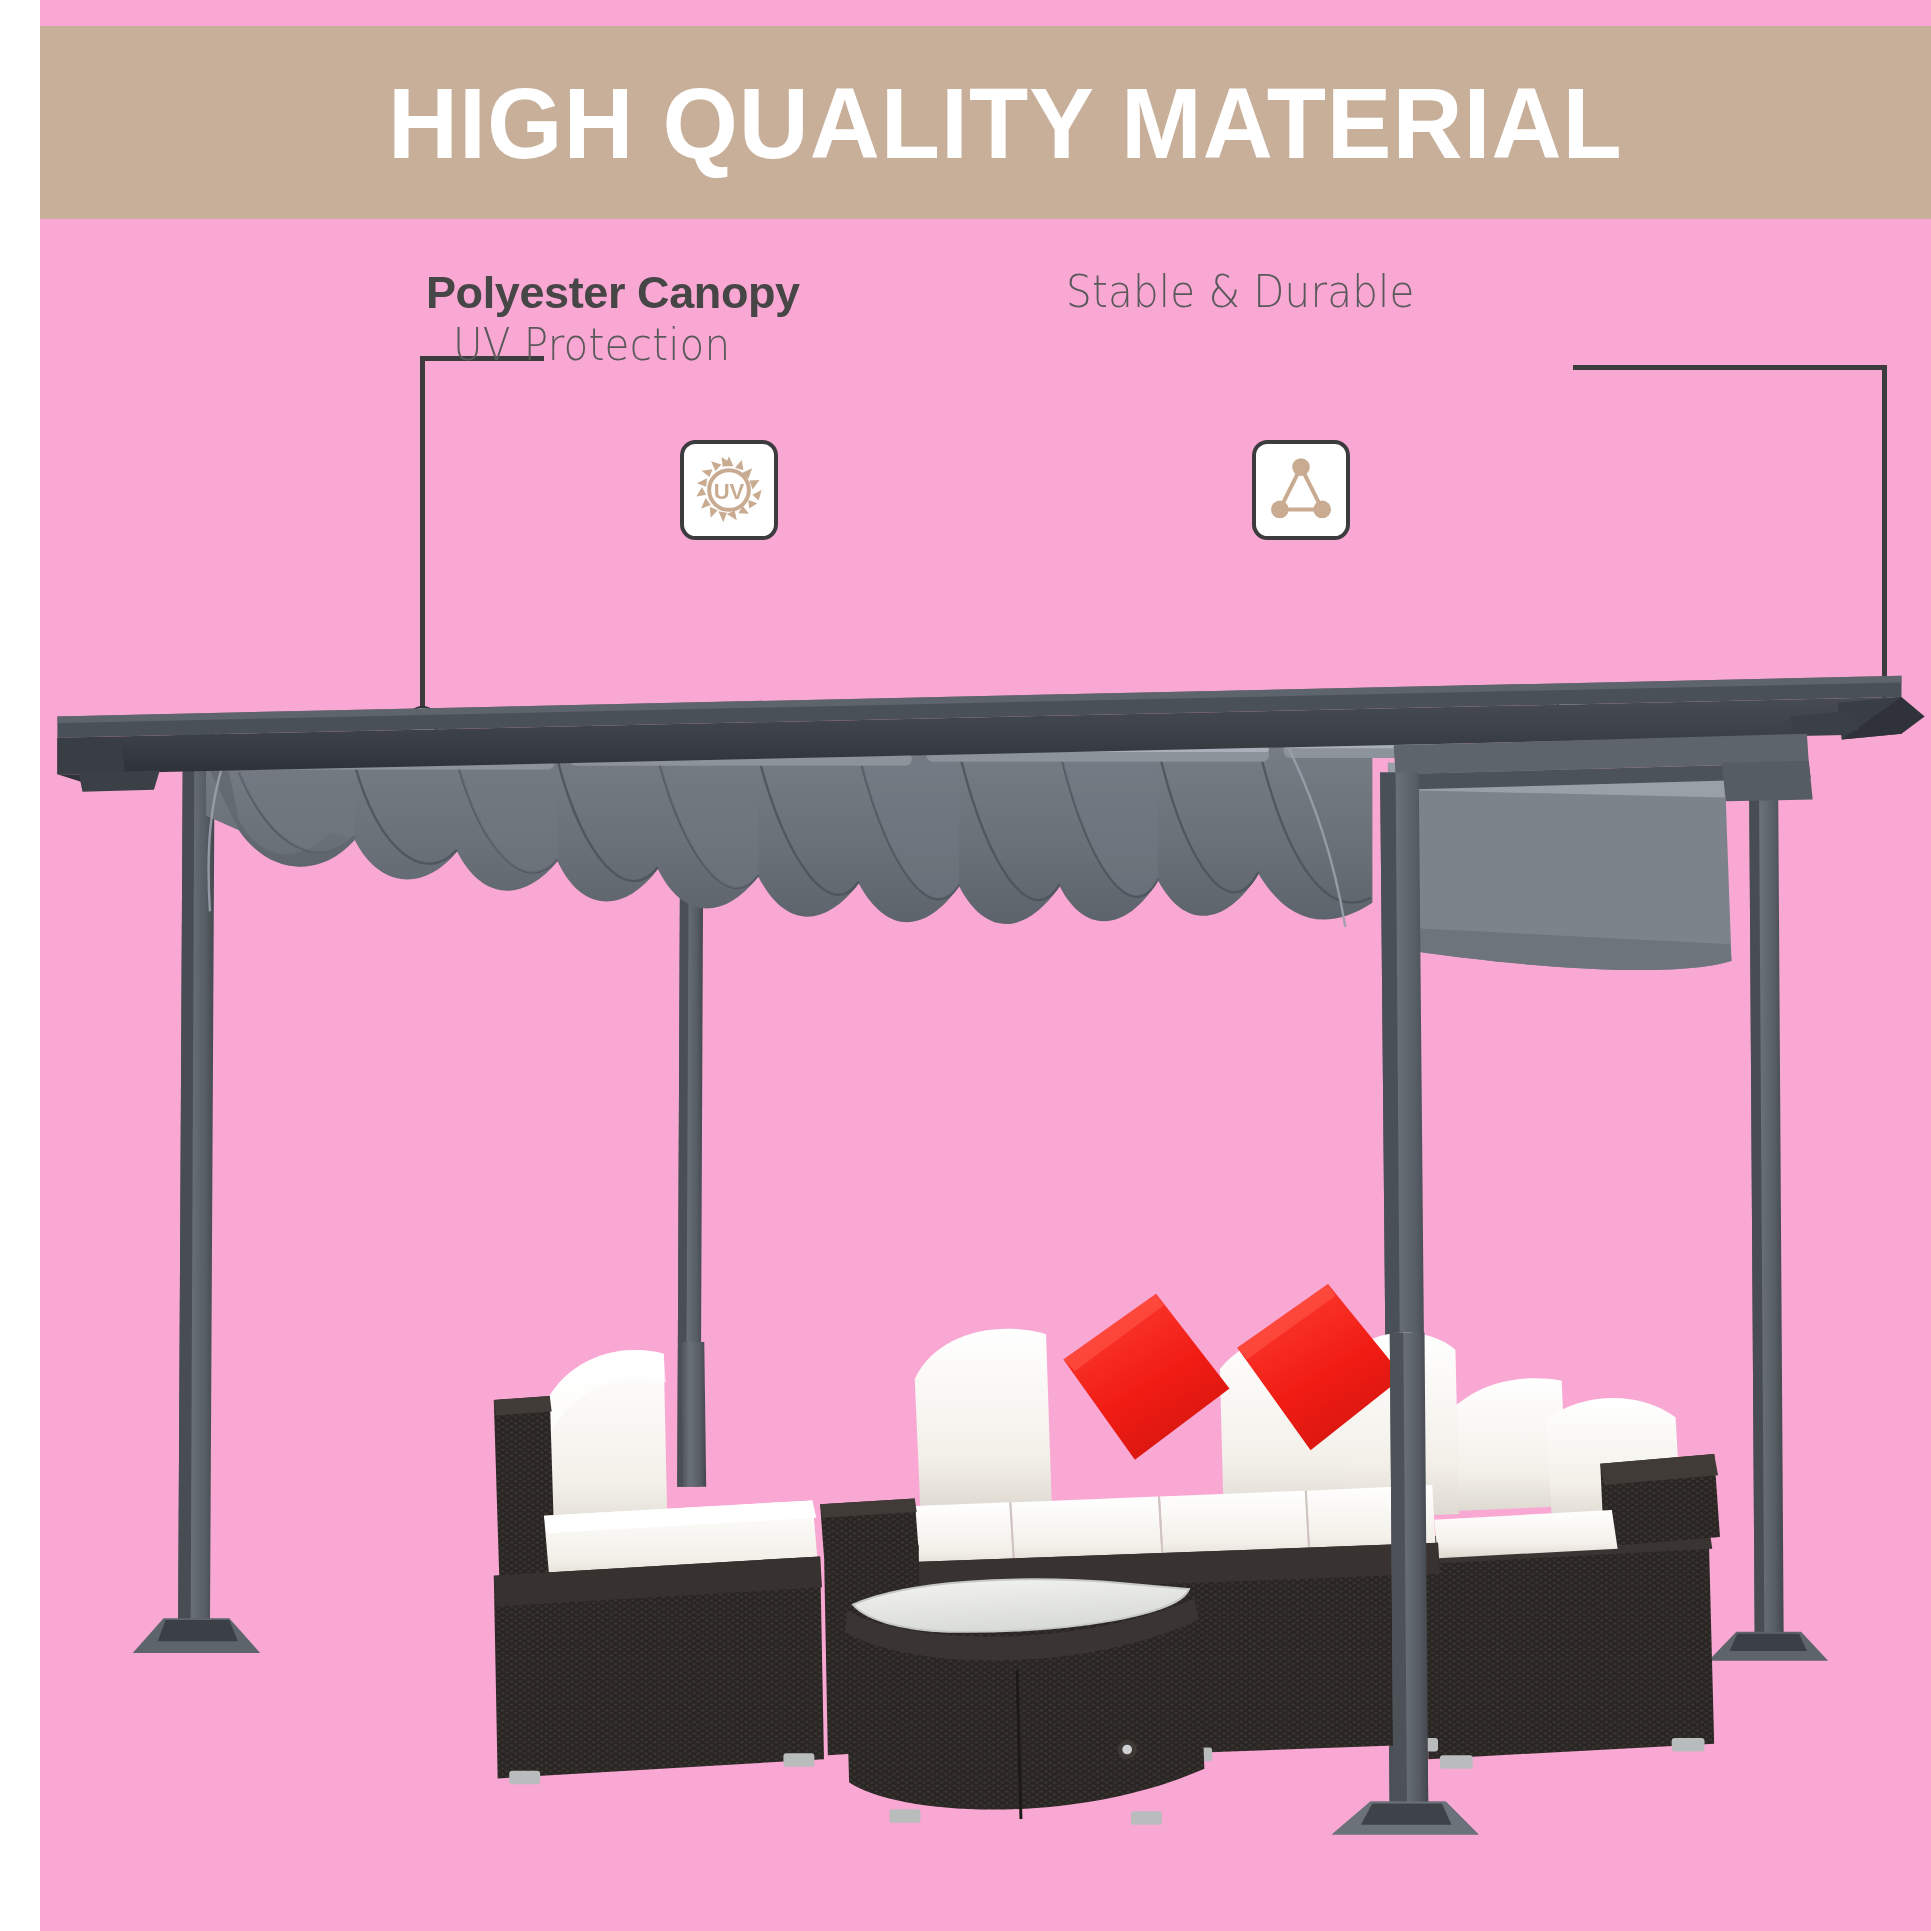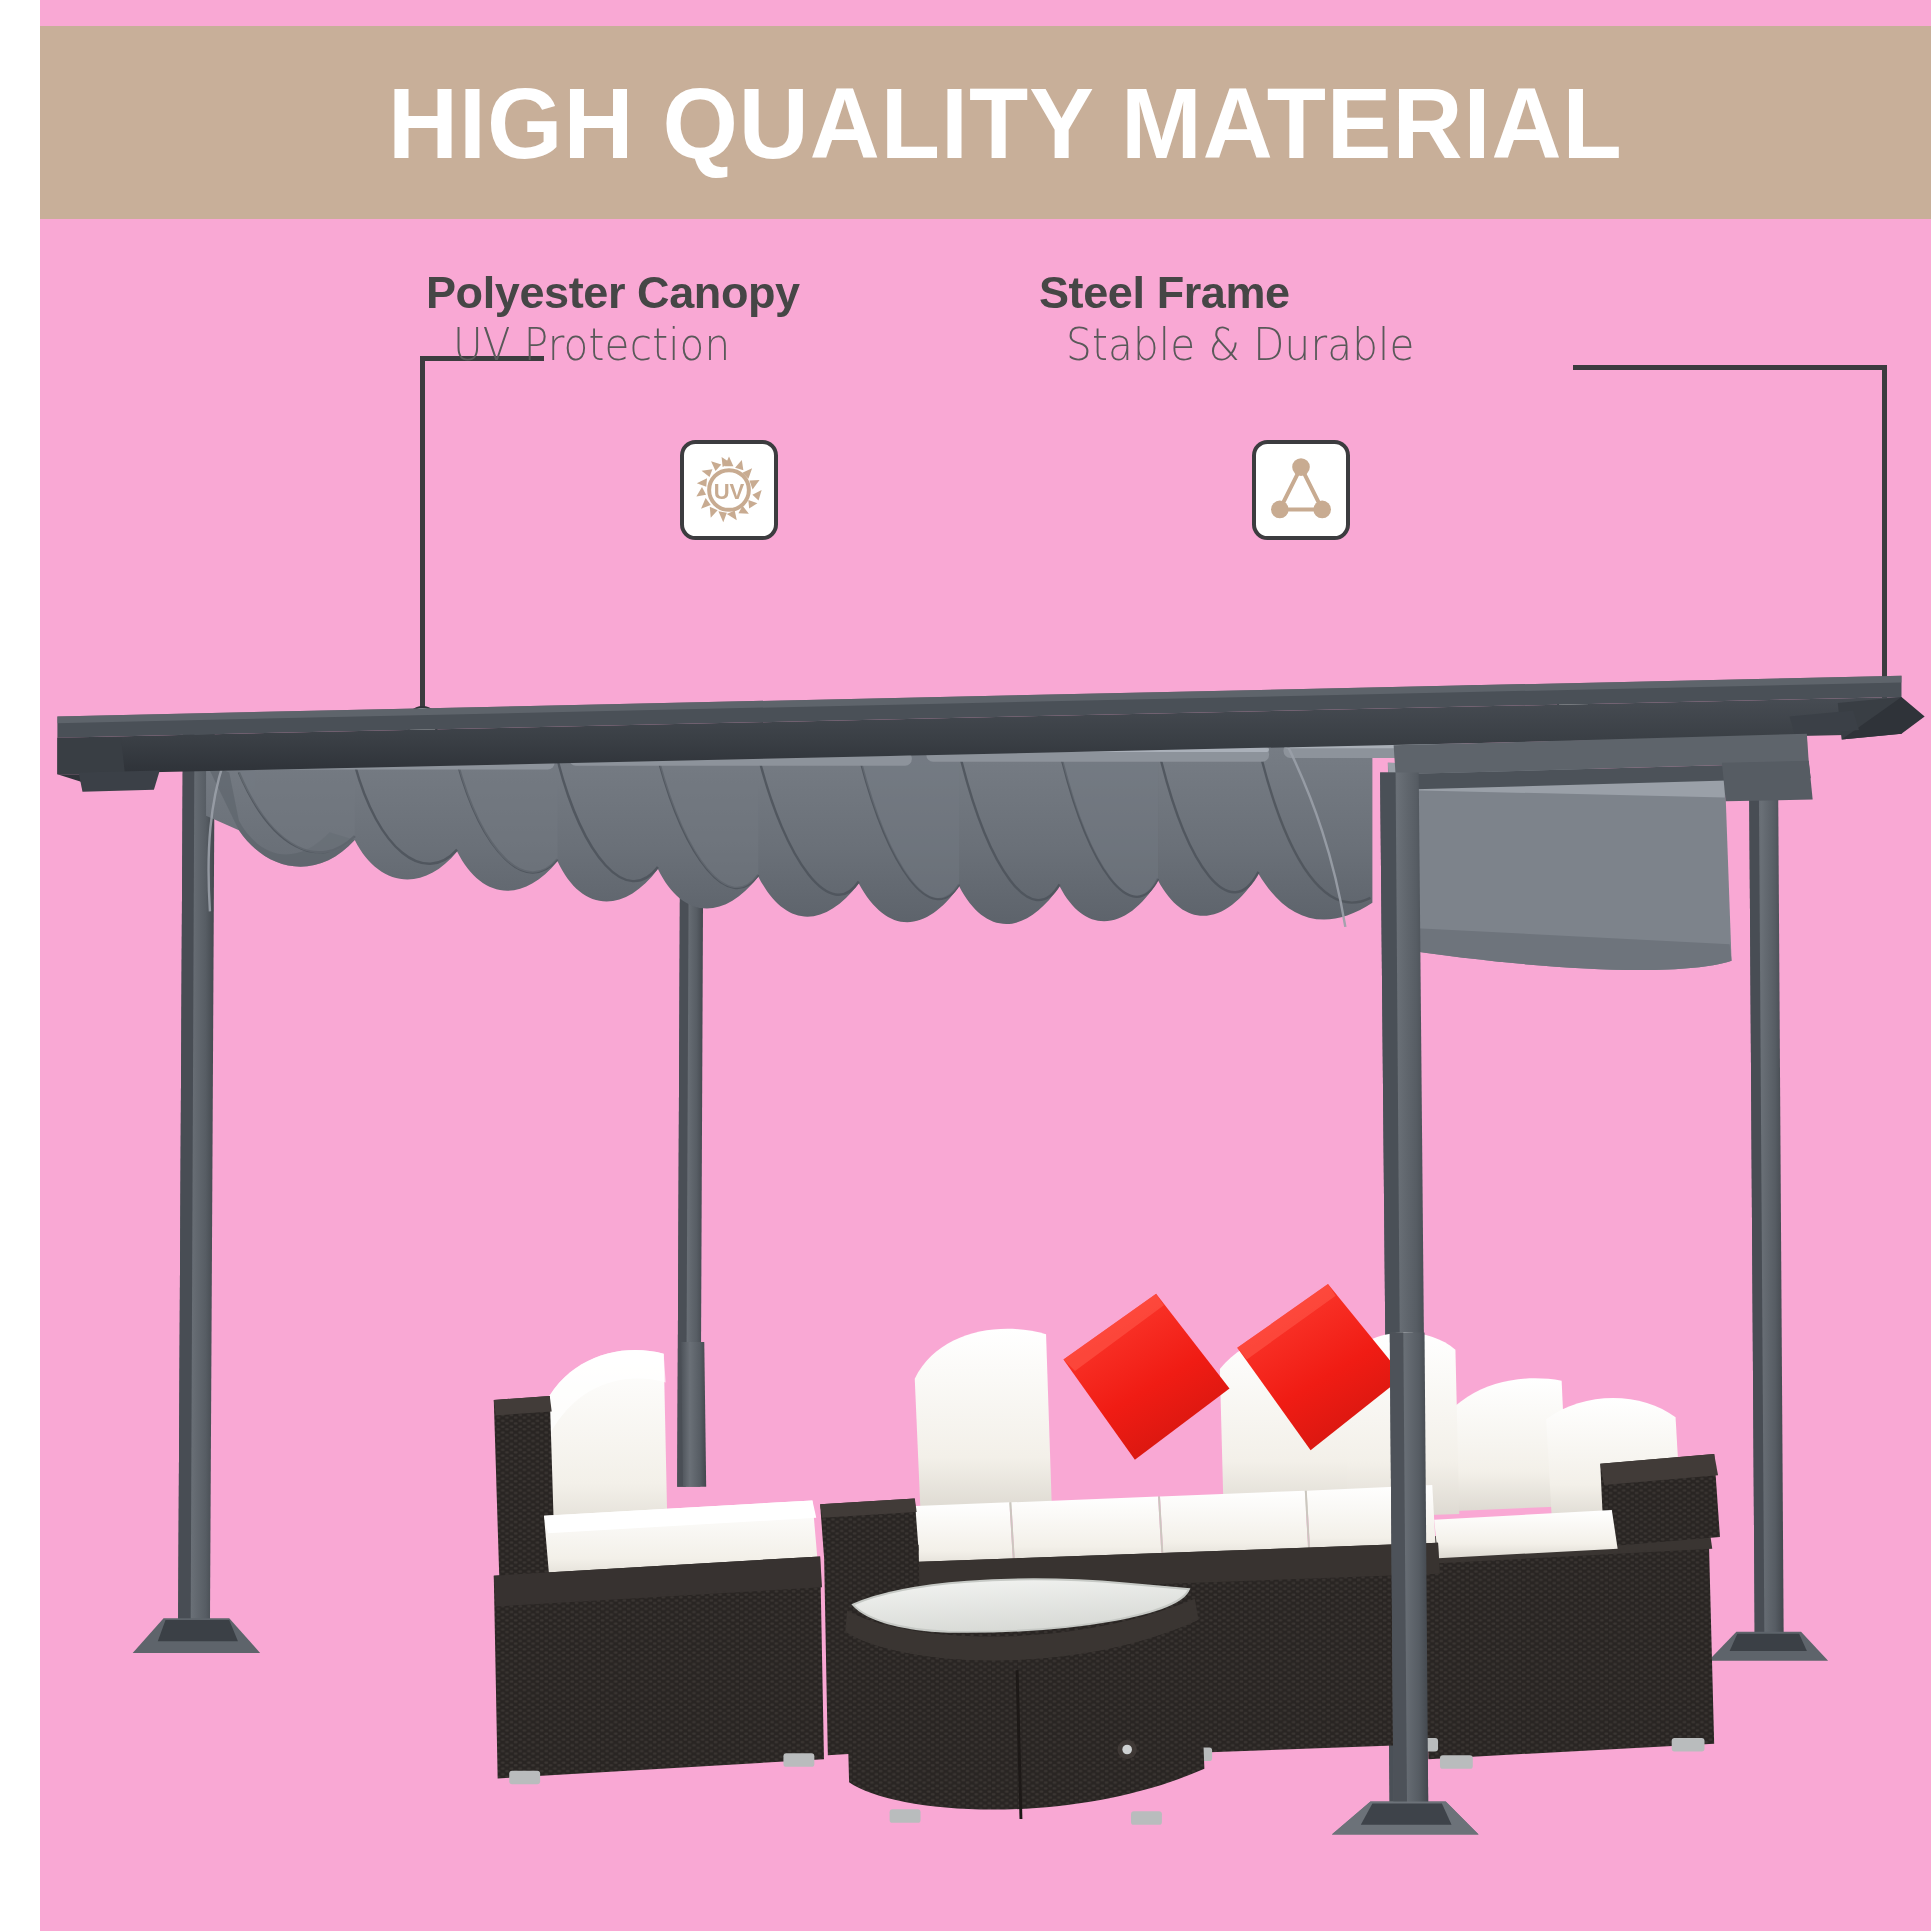--- a/index.html
+++ b/index.html
@@ -131,21 +131,20 @@
   <div class="leader" id="leader-left-v"></div>
   <div class="leader" id="leader-right-h"></div>
   <div class="leader" id="leader-right-v"></div>
 
   <div class="feature" id="feature-canopy">
     <div class="feature-title">Polyester Canopy</div>
     <div class="feature-sub">UV Protection</div>
   </div>
 
   <div class="feature" id="feature-frame">
-    <div class="feature-title">Steel Frame</div>
     <div class="feature-sub">Stable &amp; Durable</div>
   </div>
 
   <div class="icon-box" id="icon-box-uv">
     <svg viewBox="0 0 102 104" xmlns="http://www.w3.org/2000/svg">
       <g fill="#c8ab91" stroke="none">
 
         <g>
           <polygon points="51,14 46,25 56,25"></polygon>
           <polygon points="65.5,17.9 57.9,26.7 67.3,29.6"></polygon>

